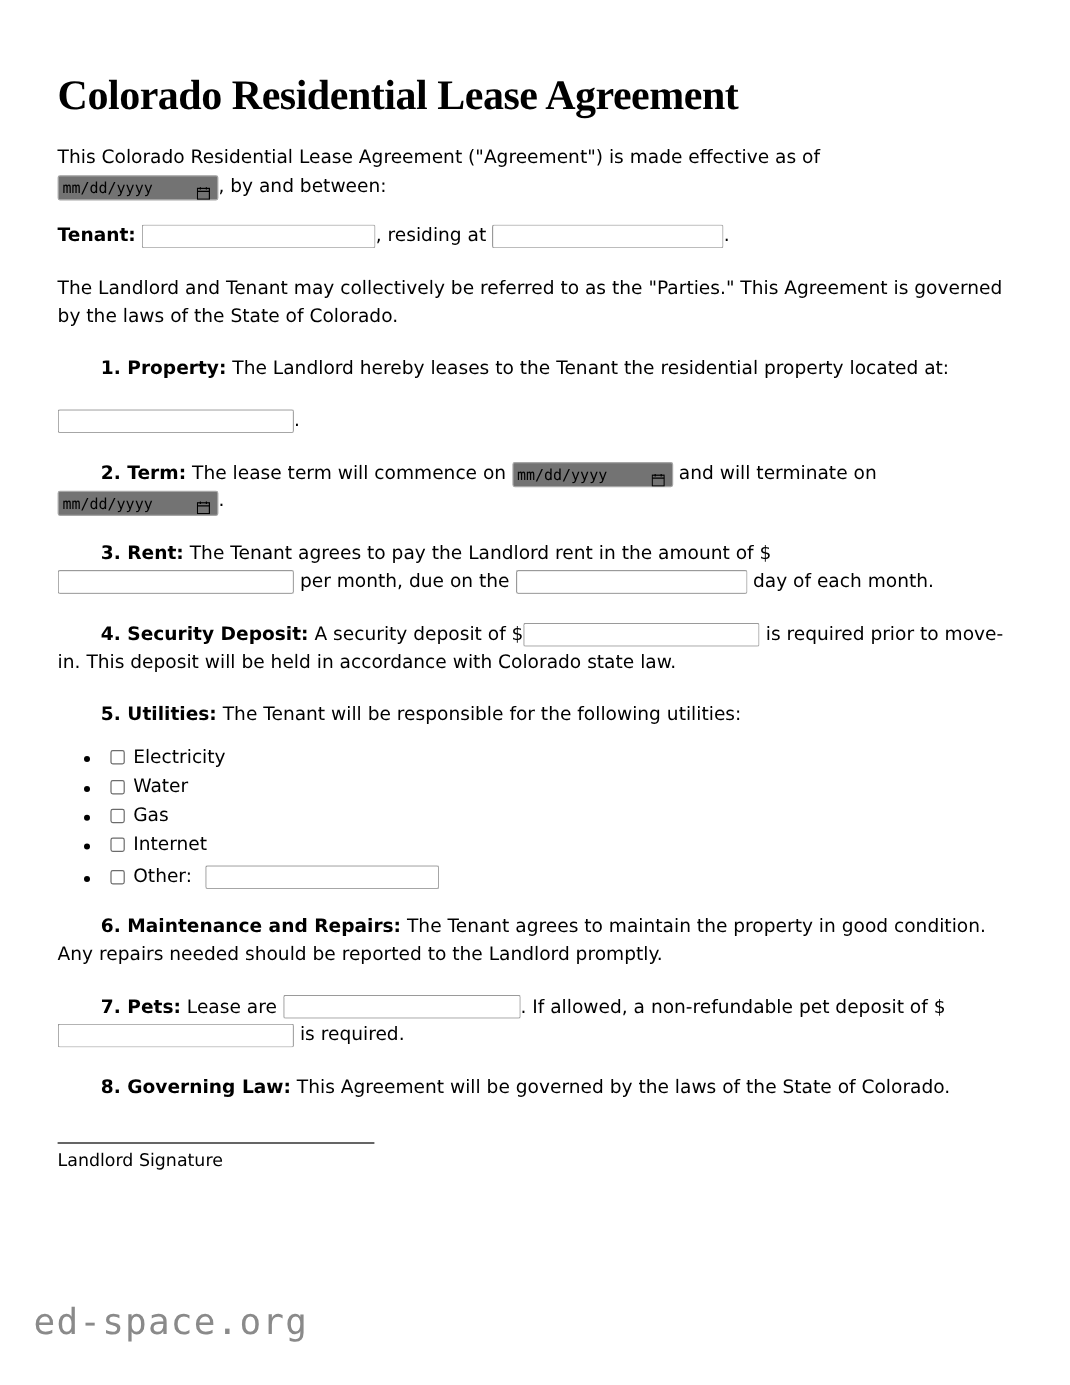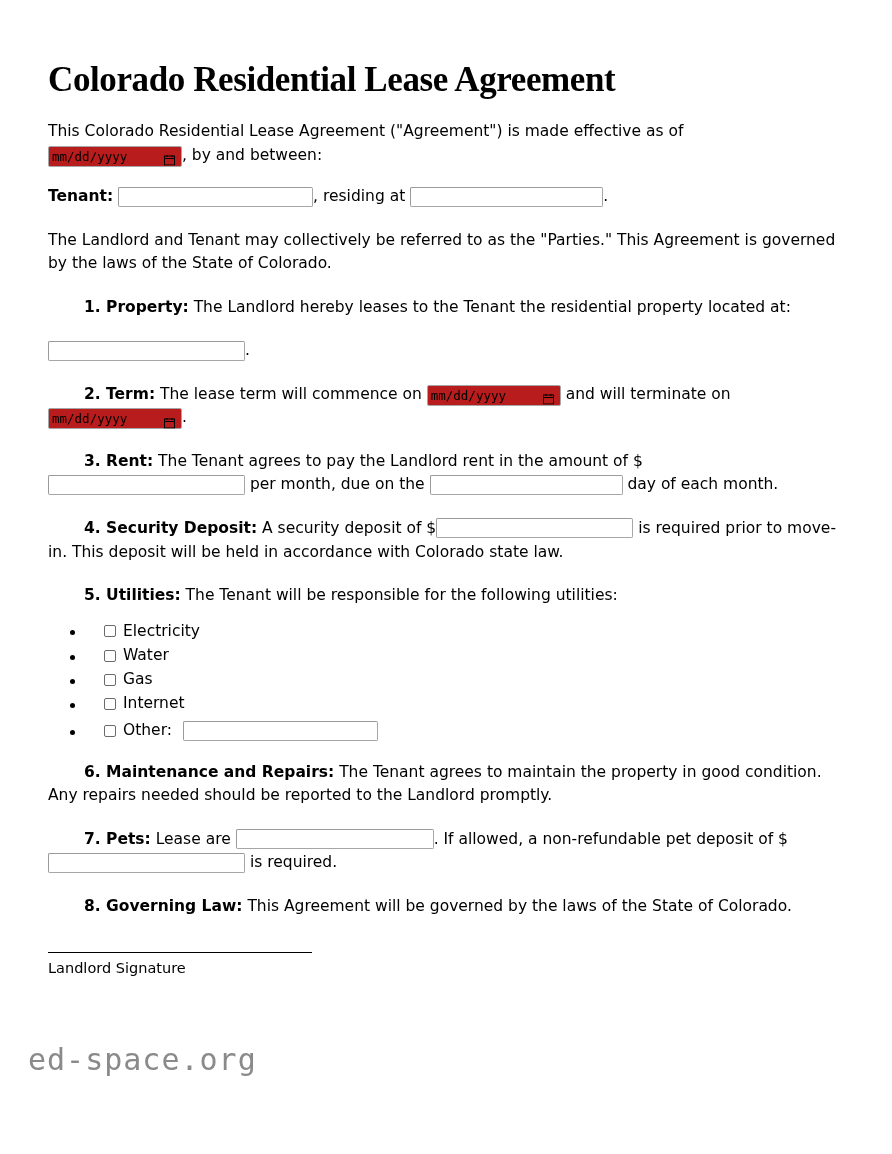--- a/index.html
+++ b/index.html
@@ -70,21 +70,21 @@
   input.w197 { width: 197px; }
   input.w198 { width: 198px; }
   input.date {
     font-family: "DejaVu Sans Mono", monospace;
     font-size: 12.5px;
     width: 134px;
     height: 21px;
     box-sizing: border-box;
     border: 1px solid #a6a6a6;
     border-radius: 2px;
-    background: #b91c1c;
+    background: #737373;
     padding: 1px 3px;
     vertical-align: middle;
     position: relative;
     color: #000;
   }
   .date-wrap {
     display: inline-block;
     position: relative;
     vertical-align: middle;
     width: 134px;
@@ -109,21 +109,20 @@
   ul.util-list li {
     margin: 0 0 7px 0;
     padding-left: 6px;
   }
   ul.util-list li:last-child { margin-bottom: 0; }
   .util-row {
     display: inline-flex;
     align-items: center;
     gap: 7px;
     line-height: 1.0;
-    margin-left: 12px;
   }
   input.cbx {
     -webkit-appearance: none;
     appearance: none;
     width: 12px;
     height: 12px;
     box-sizing: border-box;
     border: 1px solid #6b6b6b;
     border-radius: 2px;
     background: #fff;
@@ -145,21 +144,21 @@
     border-top: 1px solid #000;
     margin: 0 0 6px 0;
   }
   .sig-caption {
     font-size: 14.5px;
     line-height: 1.3;
   }
   .watermark {
     position: absolute;
     left: 28px;
-    top: 1042px;
+    top: 1085px;
     font-family: "DejaVu Sans Mono", monospace;
     font-size: 30px;
     letter-spacing: 1px;
     color: #8a8a8a;
   }
 </style>
 </head>
 <body>
 
 <div class="page">

